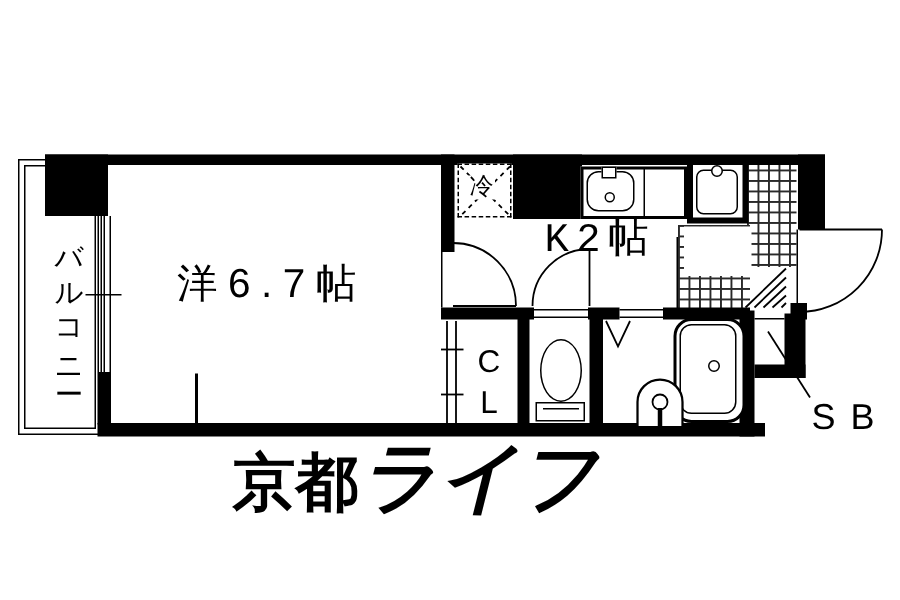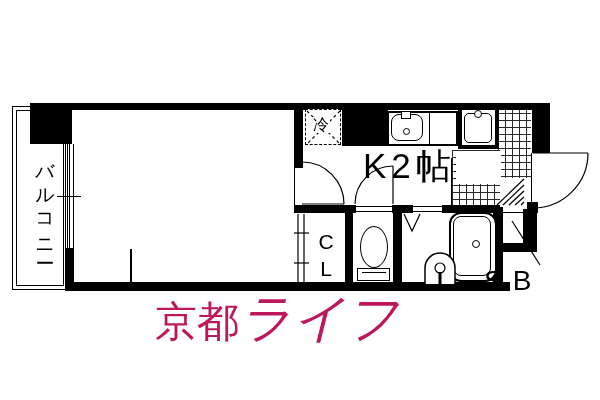--- a/index.html
+++ b/index.html
@@ -10,21 +10,21 @@
   .rect{position:absolute;border:1px solid #000;z-index:3;}
   .tiles{position:absolute;z-index:2;background-color:#fff;
          background-image:linear-gradient(to right,#2a2a2a 1px,transparent 1px),
                           linear-gradient(to bottom,#2a2a2a 1px,transparent 1px);
          background-size:7px 7px;}
   .whitebox{position:absolute;background:#fff;z-index:3;}
   .fix{position:absolute;z-index:5;background:#fff;}
   .txt{position:absolute;color:#000;z-index:7;line-height:1;}
   #svg-overlay{position:absolute;left:0;top:0;z-index:6;}
   #watermark{position:absolute;left:155px;top:284px;z-index:1;white-space:nowrap;
-             color:#be185d;font-weight:normal;}
+             color:#000000;font-weight:bold;}
   #watermark .wm1{font-size:42px;}
   #watermark .wm2{font-size:52px;font-style:italic;}
 </style>
 </head>
 <body>
 
 <div id="plan">
 
   <div id="watermark">
     <span class="wm1">京都</span><span class="wm2">ライフ</span>
@@ -128,26 +128,27 @@
         <path d="M425,284 L425,268 A15,15 0 0 1 455,268 L455,284" fill="#fff" stroke-width="1.5"></path>
         <circle cx="440" cy="268" r="5" fill="#fff" stroke-width="1.2"></circle>
         <line x1="440" y1="272" x2="440" y2="288" stroke-width="3"></line>
       </g>
     </g>
   </svg>
 
   <div class="txt" style="left:31px;top:150px;width:24px;height:138px;font-size:19px;
        writing-mode:vertical-rl;text-orientation:upright;letter-spacing:4px;text-align:left;">バルコニー</div>
 
+  <div class="txt" style="left:118px;top:176px;font-size:27px;letter-spacing:7px;">洋6.7帖</div>
 
-  <div class="txt" style="left:363px;top:148px;font-size:35px;letter-spacing:5px;">K2帖</div>
+  <div class="txt" style="left:363px;top:148px;font-size:27px;letter-spacing:5px;font-family:Liberation Mono, monospace;">K2帖</div>
 
 
   <div class="txt" style="left:313px;top:228px;width:26px;font-size:21px;line-height:27px;text-align:center;">
     <span style="display:block;">C</span>
     <span style="display:block;">L</span>
   </div>
 
-  <div class="txt" style="left:484px;top:267px;font-size:28px;letter-spacing:10px;">SB</div>
+  <div class="txt" style="left:541px;top:267px;font-size:24px;letter-spacing:10px;">SB</div>
 
   <div class="txt" style="left:312px;top:117px;font-size:16px;background:#fff;padding:0 1px;z-index:7;">冷</div>
 
 </div>
 
 </body></html>

